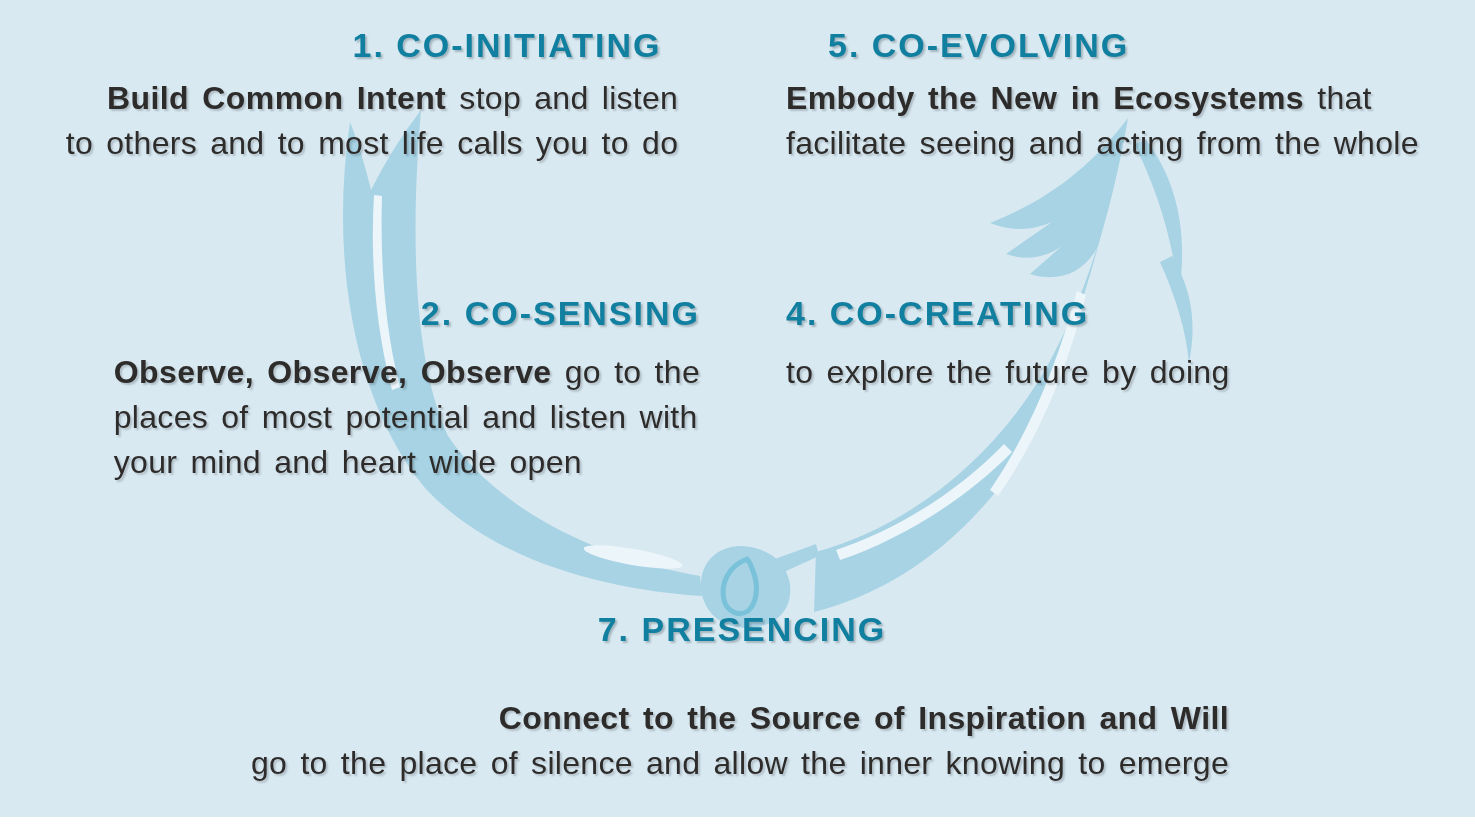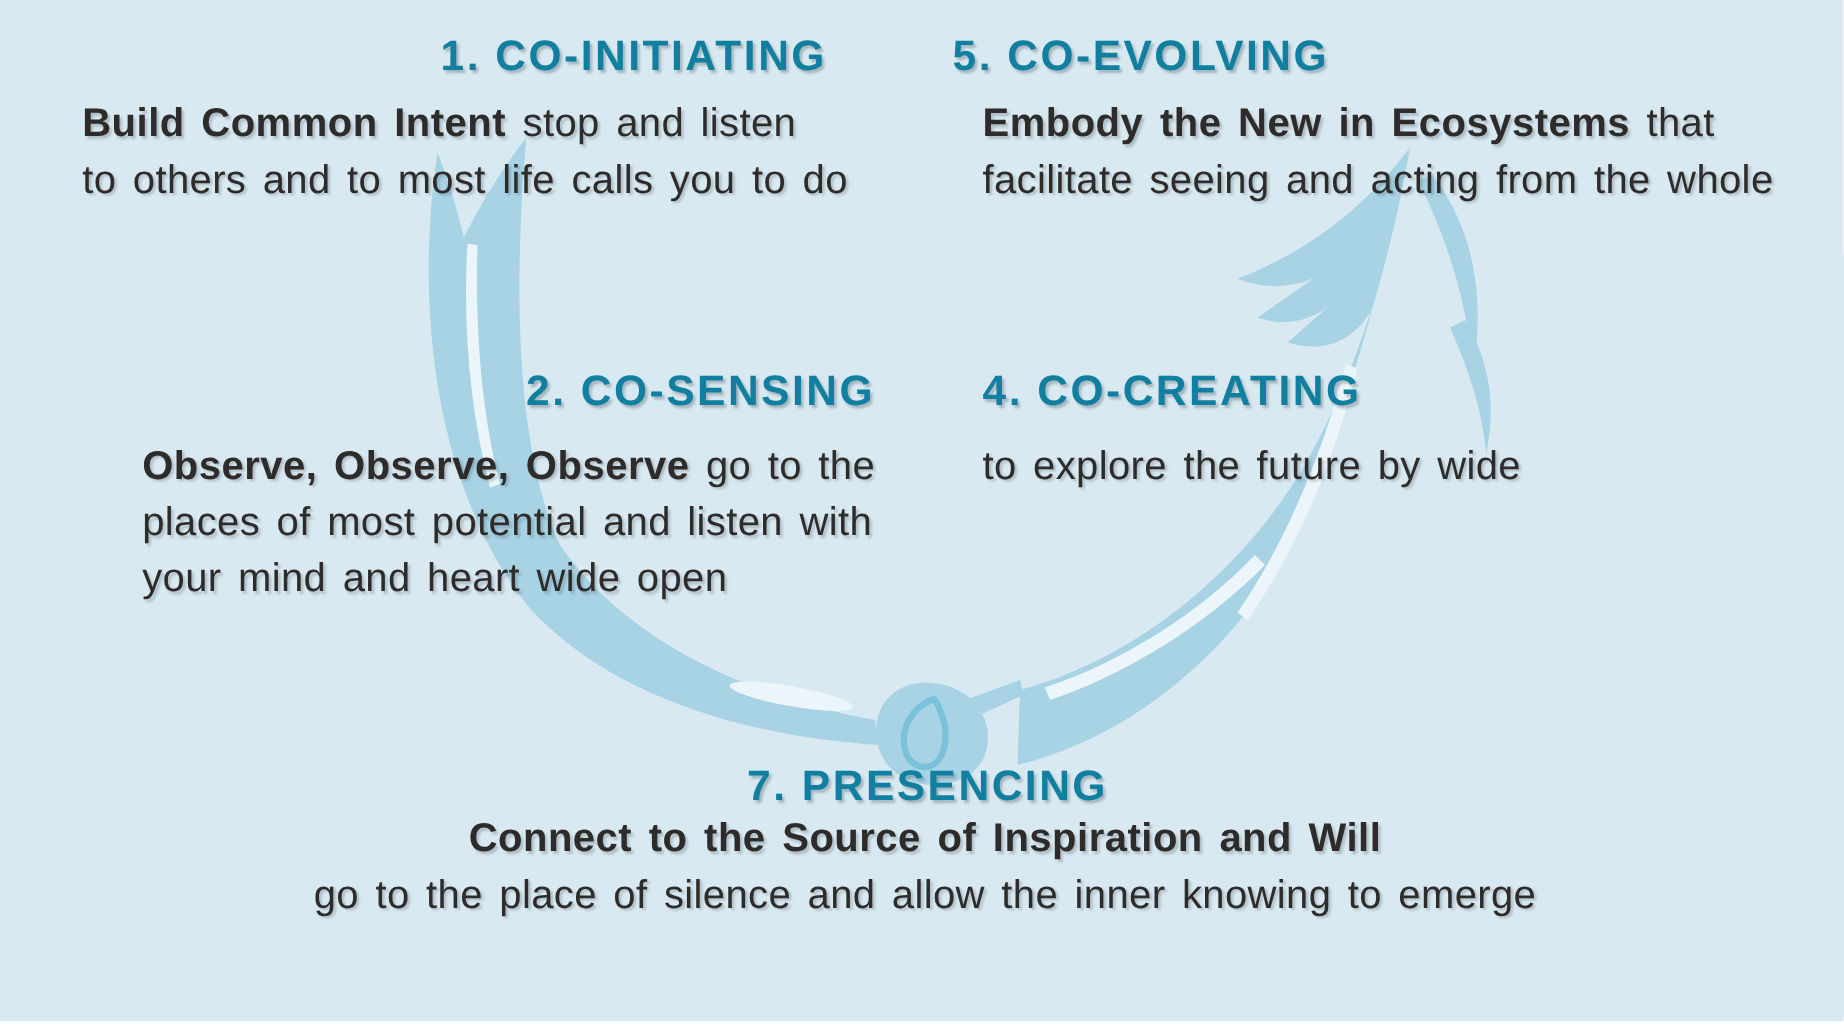--- a/index.html
+++ b/index.html
@@ -27,29 +27,29 @@
   .bd{
     position:absolute; color:var(--body);
     font:400 32px "Liberation Sans", sans-serif;
     letter-spacing:.3px; word-spacing:4px;
     text-shadow:2px 2px 2px rgba(70,80,90,.28);
   }
   .bd p{margin:0;line-height:45px;white-space:nowrap;}
   .bd .b{font-weight:700;letter-spacing:.4px;}
 
   .s1h{left:507px;top:26px;transform:translateX(-50%);}
-  .s1b{left:372px;top:76px;transform:translateX(-50%);text-align:left;}
-  .s5h{left:762px;top:26px;}
+  .s1b{left:372px;top:76px;transform:translateX(-50%);text-align:right;}
+  .s5h{left:828px;top:26px;}
   .s5b{left:786px;top:76px;}
   .s2h{left:700px;top:294px;transform:translateX(-100%);}
   .s2b{left:700px;top:350px;transform:translateX(-100%);text-align:left;}
   .s4h{left:786px;top:294px;}
   .s4b{left:786px;top:350px;}
   .s3h{left:742px;top:610px;transform:translateX(-50%);}
-  .s3b{left:740px;top:648px;transform:translateX(-50%);text-align:center;}
+  .s3b{left:740px;top:696px;transform:translateX(-50%);text-align:right;}
 </style>
 </head>
 <body>
 
 <div class="canvas">
   <div class="bg"></div>
 
   <svg class="u-arrow" width="1475" height="817" viewBox="0 0 1475 817" aria-hidden="true">
 
     <path class="arrow-fill" d="M 350 122
@@ -114,21 +114,21 @@
 
   <h2 class="h s2h">2. CO-SENSING</h2>
   <div class="bd s2b">
     <p><span class="b">Observe, Observe, Observe</span><span> go to the</span></p>
     <p><span>places of most potential and listen with</span></p>
     <p><span>your mind and heart wide open</span></p>
   </div>
 
   <h2 class="h s4h">4. CO-CREATING</h2>
   <div class="bd s4b">
-    <p><span>to explore the future by wide</span></p>
+    <p><span>to explore the future by doing</span></p>
   </div>
 
   <h2 class="h s3h">7. PRESENCING</h2>
   <div class="bd s3b">
     <p><span class="b">Connect to the Source of Inspiration and Will</span></p>
     <p><span>go to the place of silence and allow the inner knowing to emerge</span></p>
   </div>
 </div>
 
 </body></html>

